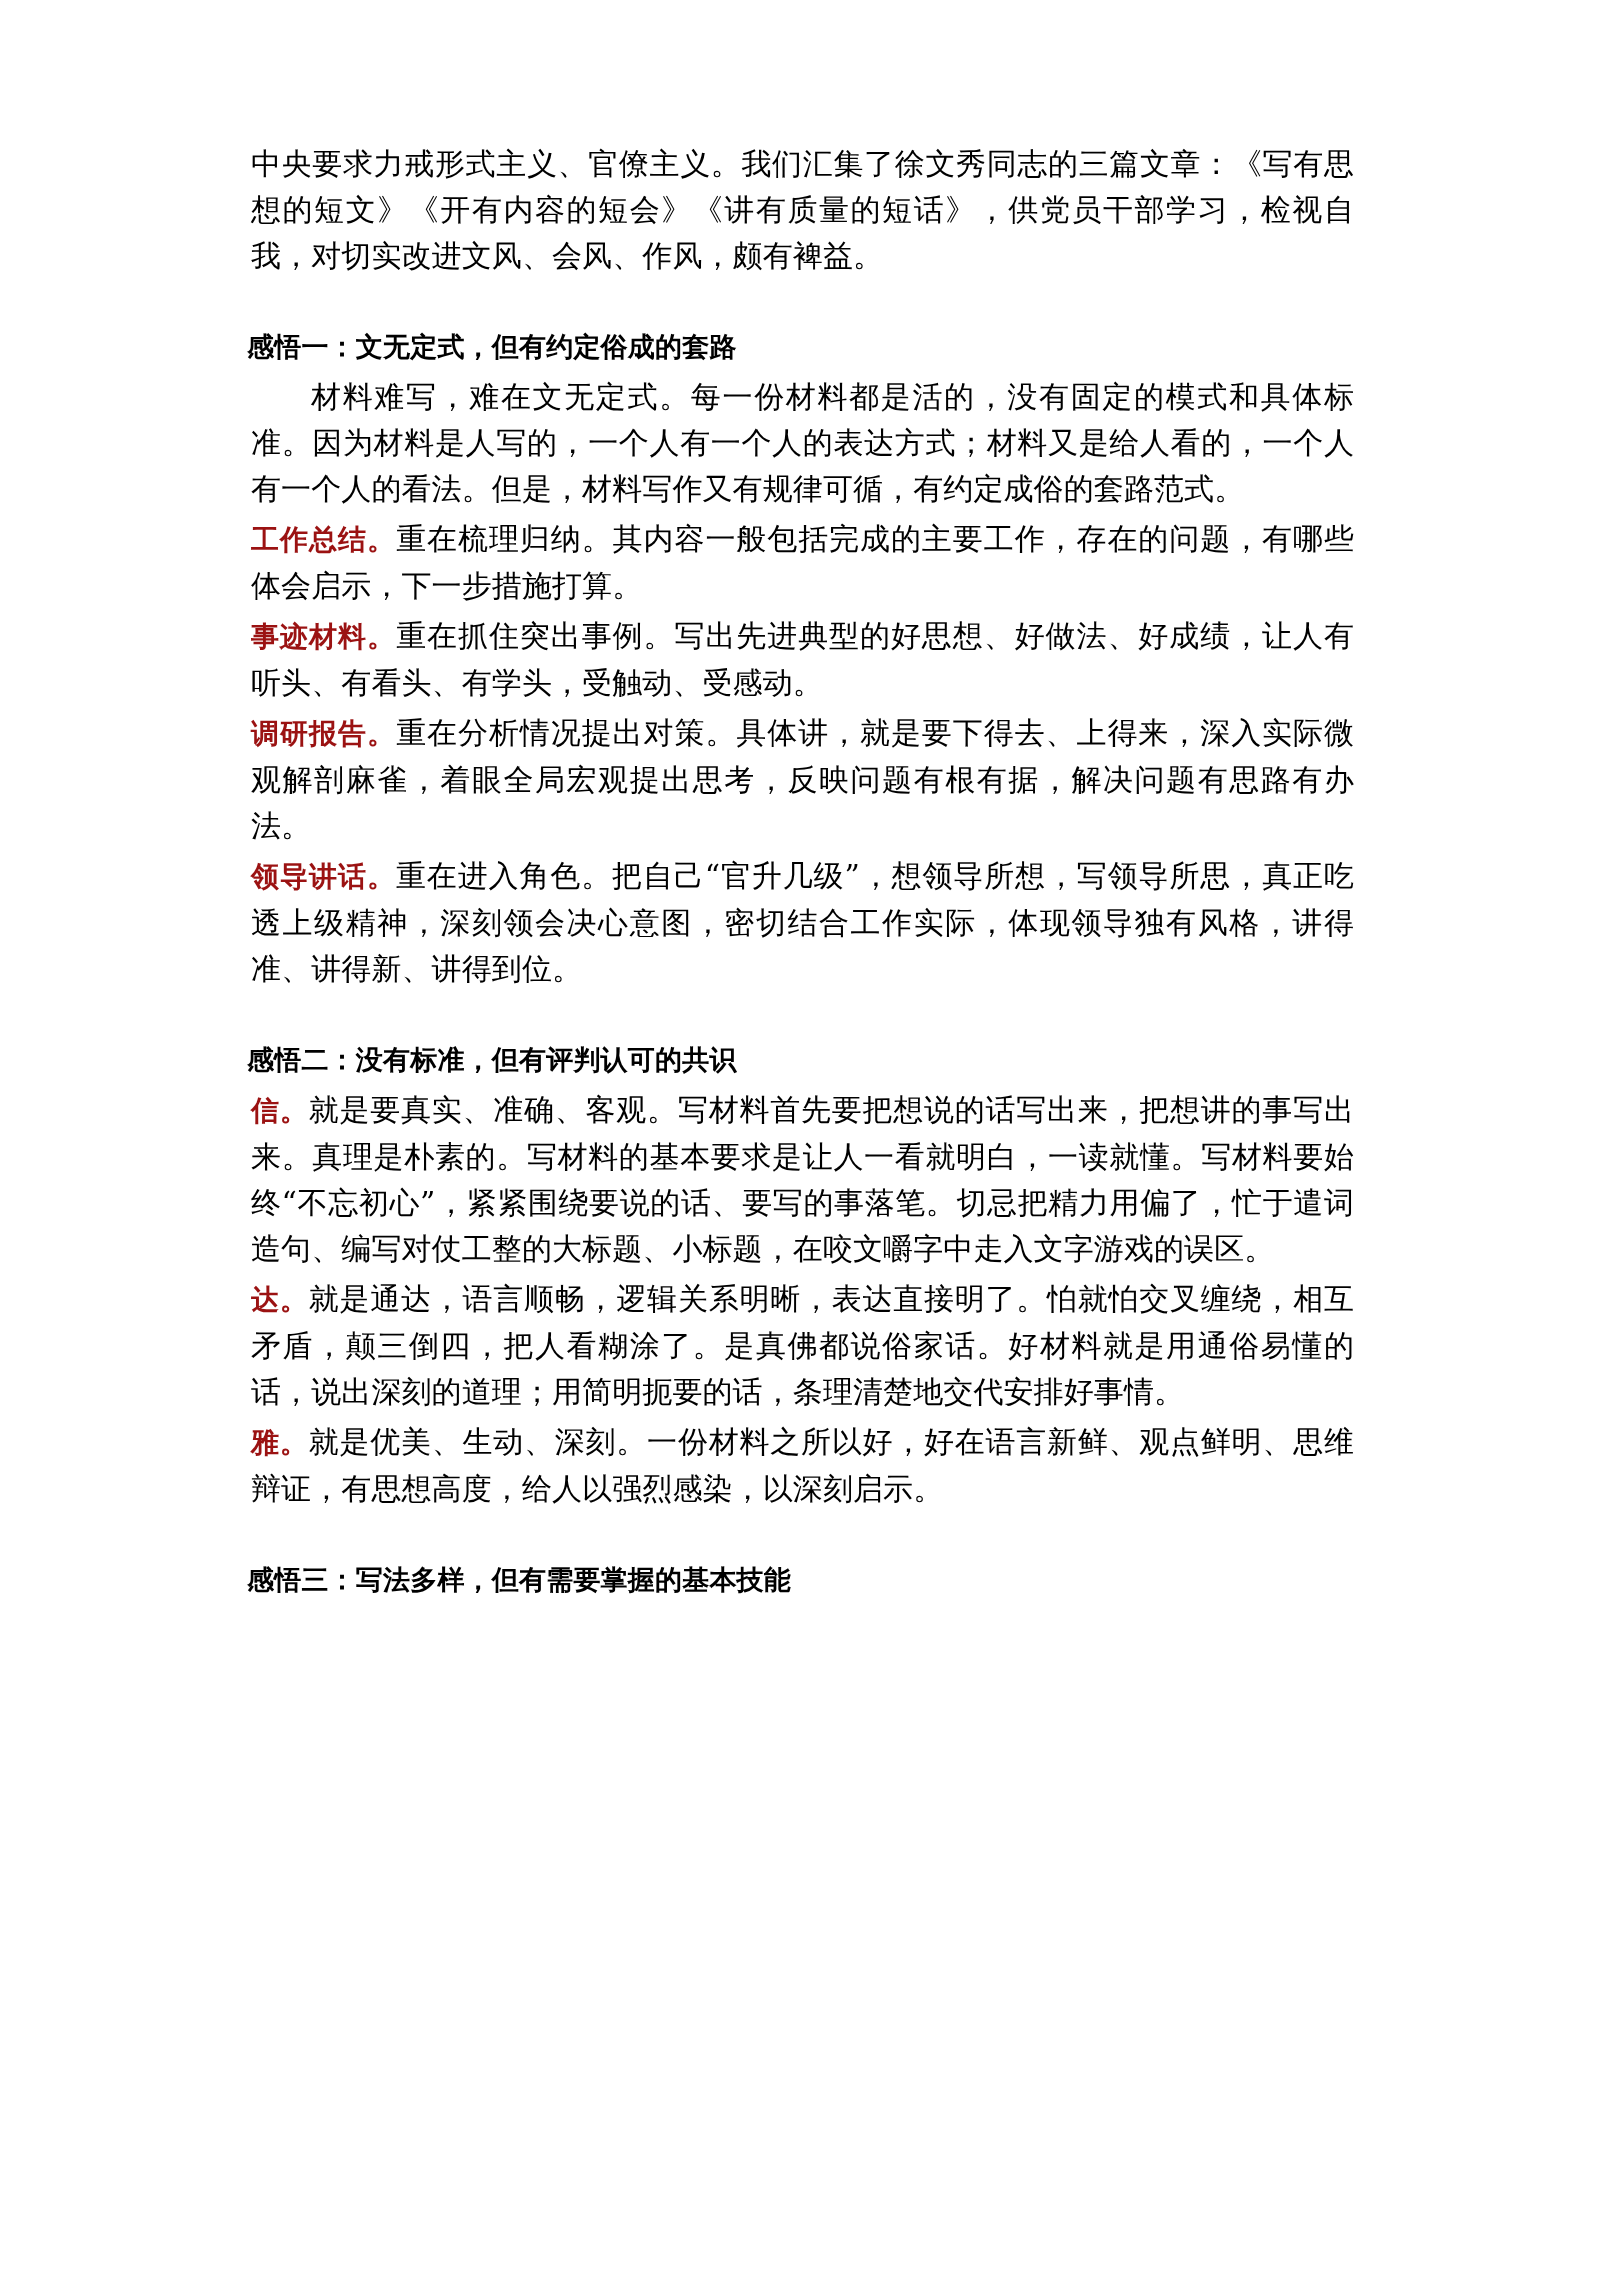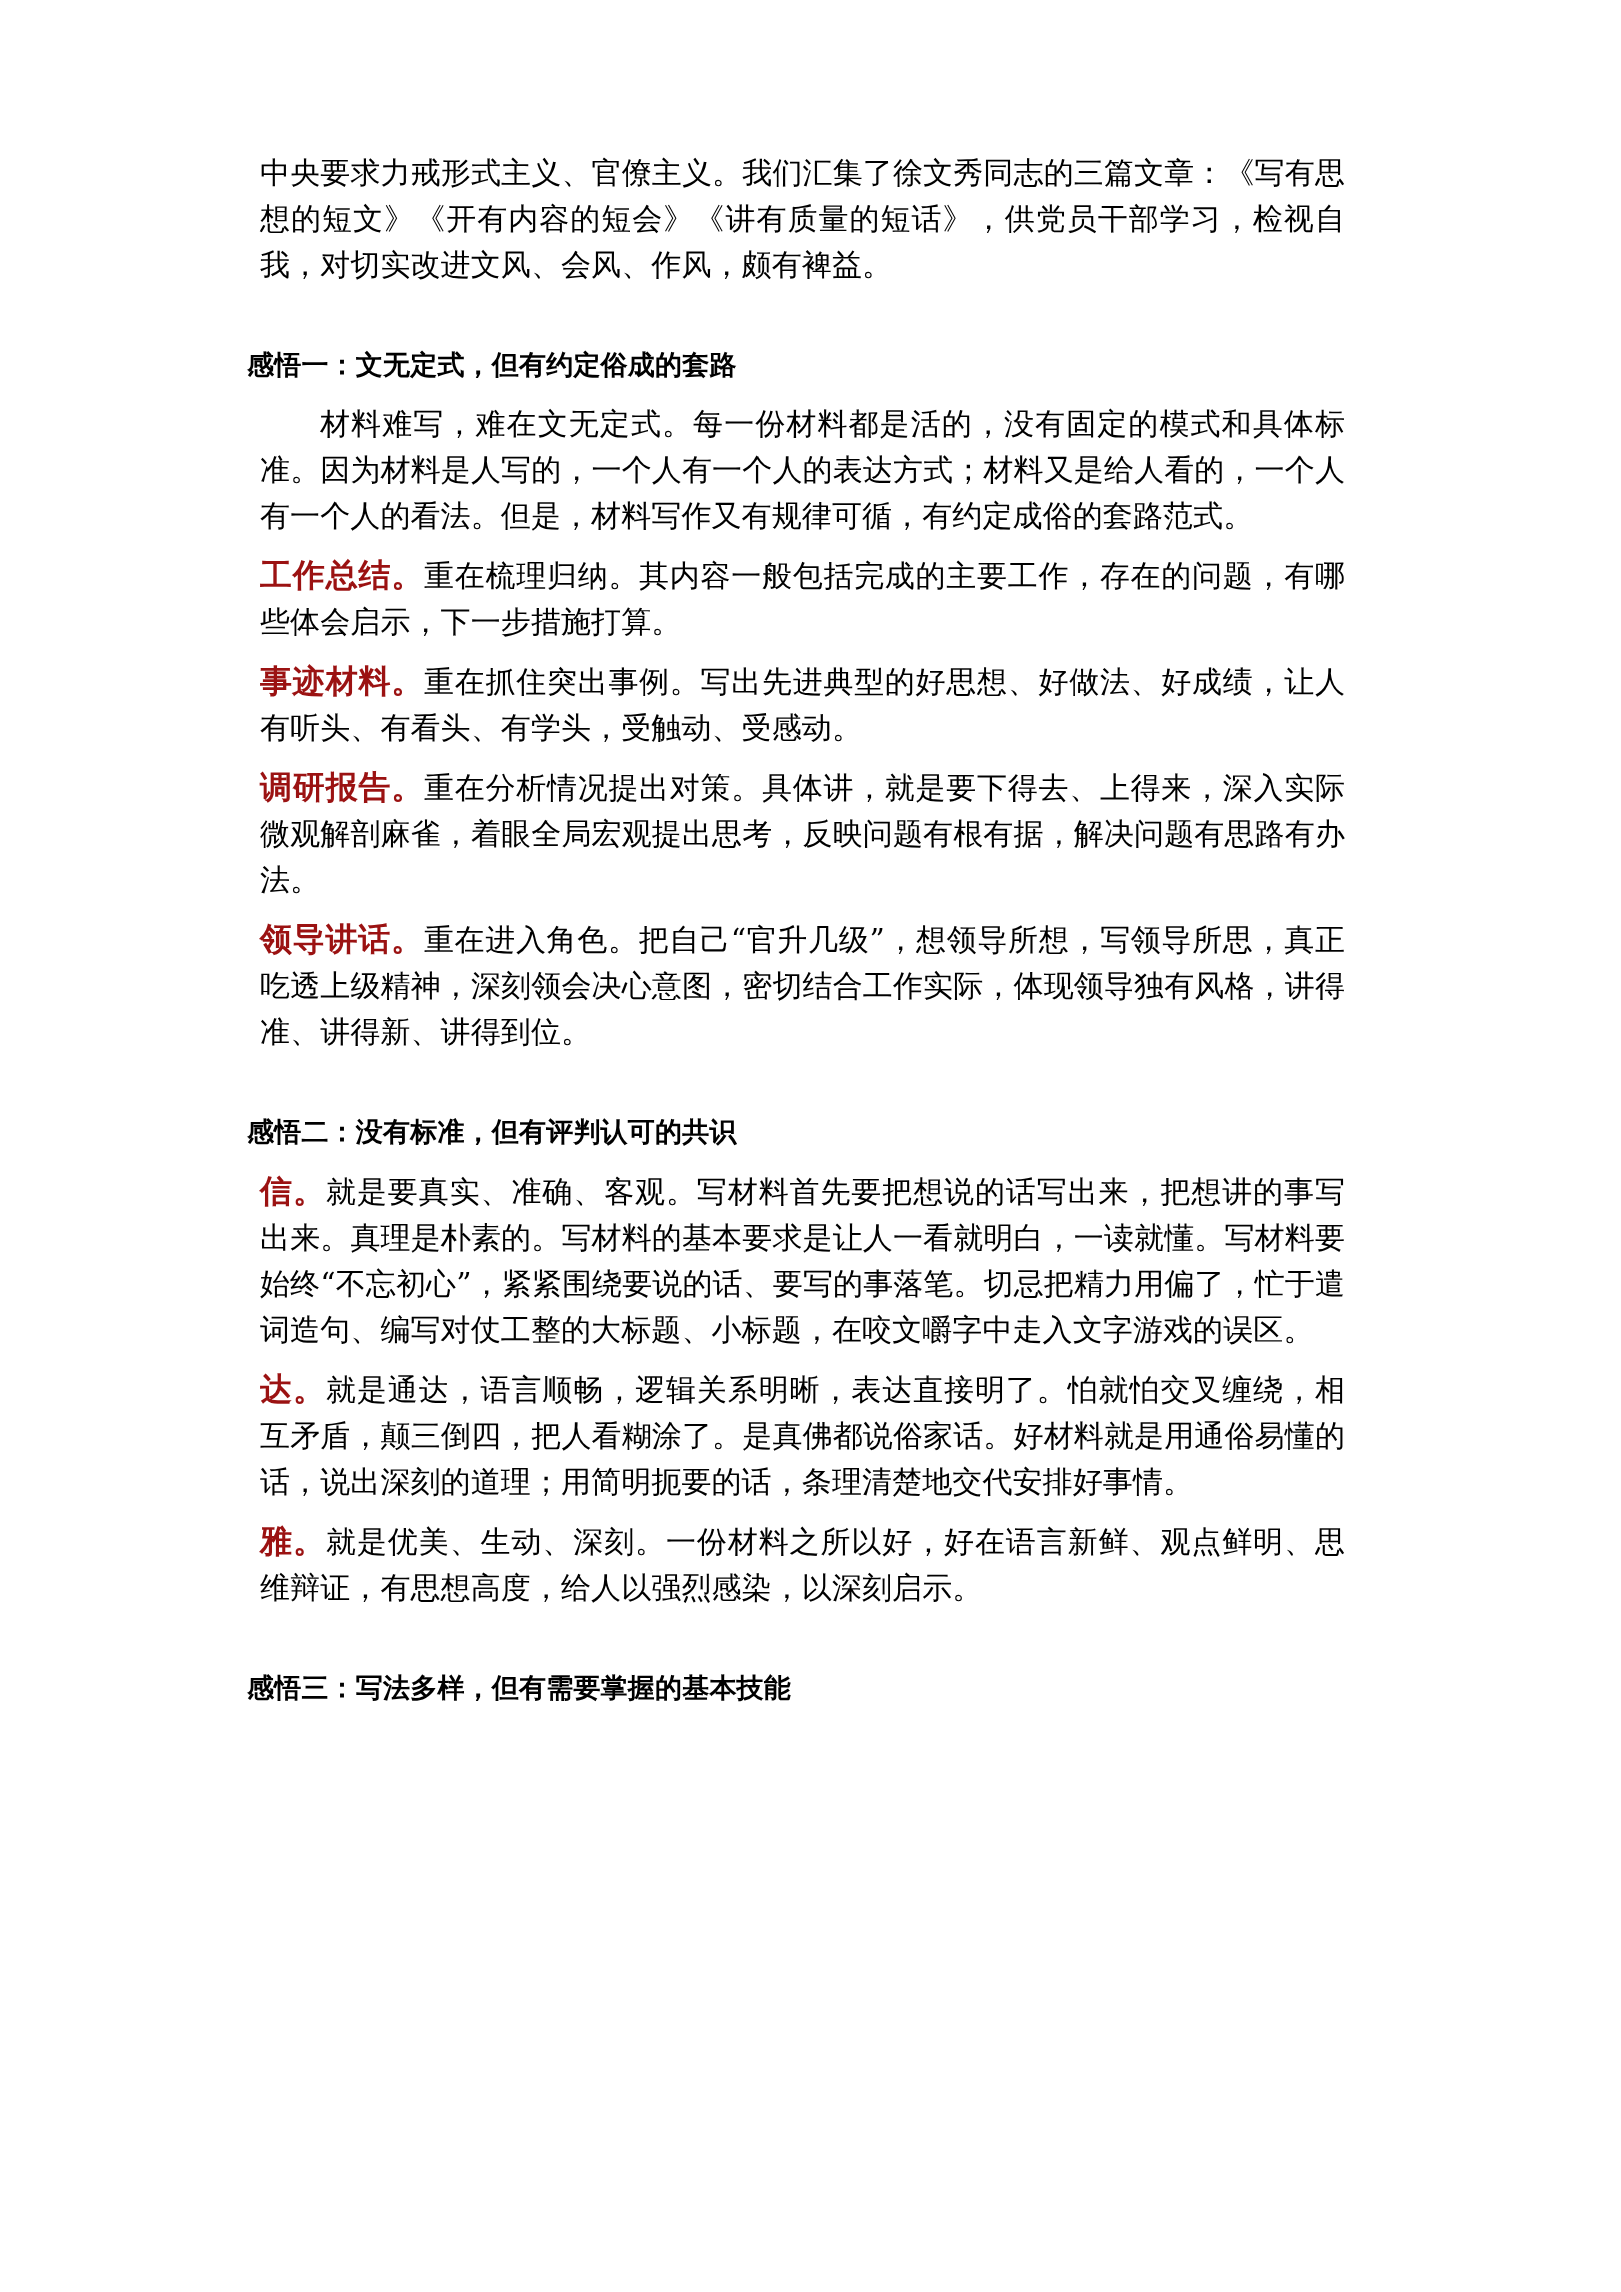--- a/index.html
+++ b/index.html
@@ -21,21 +21,21 @@
   }
   .doc-body {
     font-size: 30px;
     line-height: 46px;
     color: #000000;
     text-align: justify;
     text-justify: inter-ideograph;
     letter-spacing: 0.1px;
   }
   p {
-    margin: 13px;
+    margin: 4px;
     padding: 0;
   }
   .para {
     text-indent: 0;
   }
   .para-indent {
     text-indent: 2em;
   }
   h2.section-heading {
     font-family: "DejaVu Sans", "Liberation Sans", sans-serif;
@@ -47,21 +47,21 @@
     letter-spacing: 0.2px;
     color: #000000;
   }
   .gap-before-heading {
     height: 41px;
   }
   .lead-red {
     color: #9b1212;
     font-weight: bold;
     font-family: "DejaVu Sans", "Liberation Sans", sans-serif;
-    font-size: 32px;
+    font-size: 28px;
     letter-spacing: 0.2px;
   }
 </style>
 </head>
 <body>
 
 <div class="page">
   <div class="doc-body">
 
     <p class="para">中央要求力戒形式主义、官僚主义。我们汇集了徐文秀同志的三篇文章：《写有思想的短文》《开有内容的短会》《讲有质量的短话》，供党员干部学习，检视自我，对切实改进文风、会风、作风，颇有裨益。</p>

